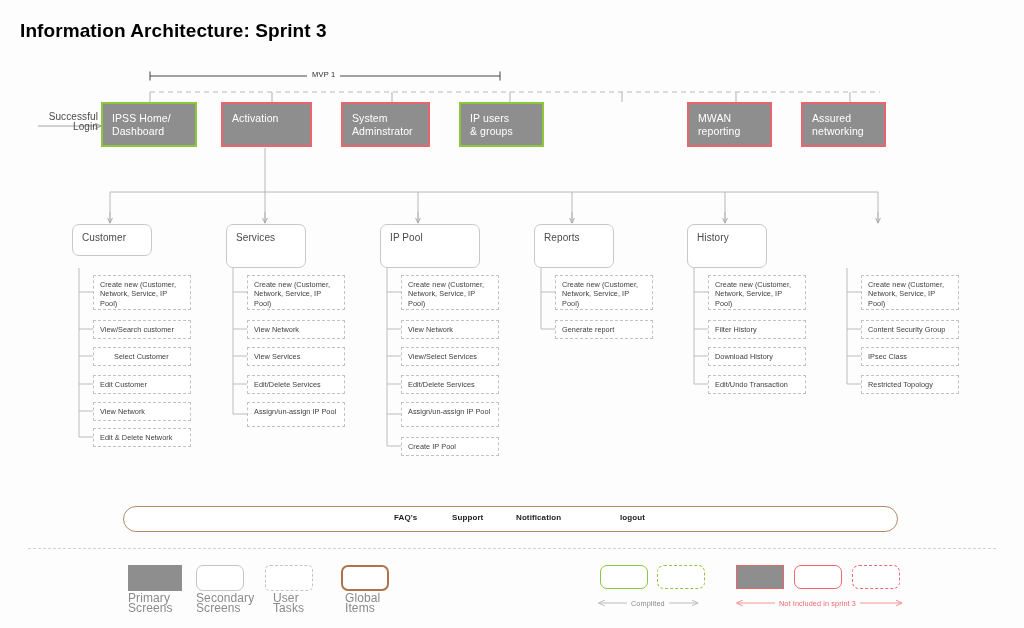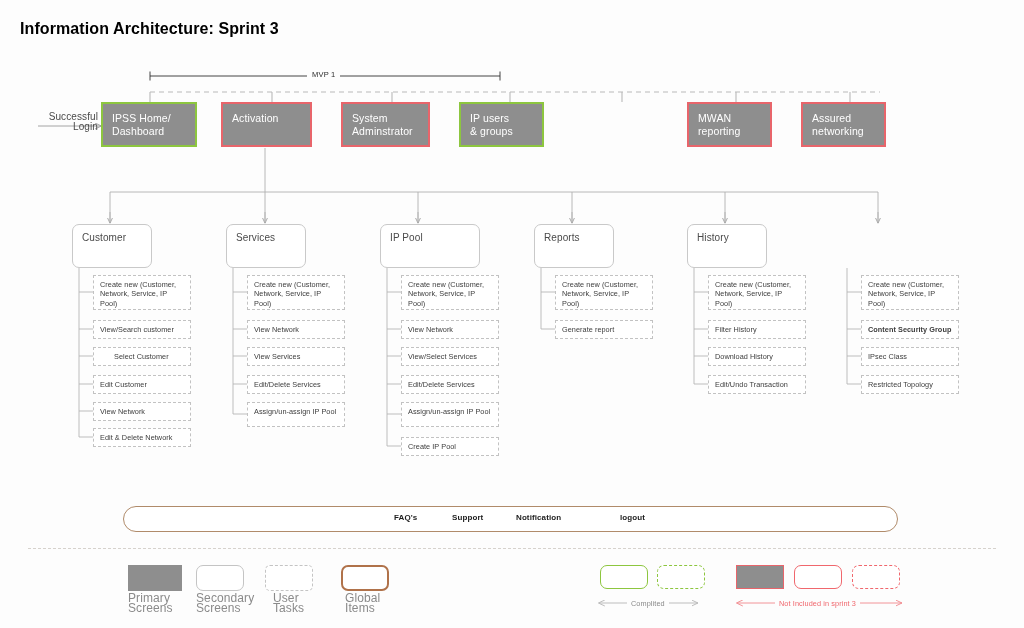--- a/index.html
+++ b/index.html
@@ -18,21 +18,21 @@
     height: 628px;
     background: #fdfdfd;
     overflow: hidden;
   }
 
   
   #page-title {
     position: absolute;
     left: 20px;
     top: 20px;
-    font-size: 16px;
+    font-size: 19px;
     font-weight: bold;
     color: #000;
     letter-spacing: 0.1px;
     text-align: right;
   }
 
   
   #wires {
     position: absolute;
     left: 0;
@@ -291,21 +291,21 @@
   <div class="pbox done" style="left:459px; top:102px; width:85px; height:45px;">
     <span>IP users<br>&amp; groups</span>
   </div>
   <div class="pbox" style="left:687px; top:102px; width:85px; height:45px;">
     <span>MWAN<br>reporting</span>
   </div>
   <div class="pbox" style="left:801px; top:102px; width:85px; height:45px;">
     <span>Assured<br>networking</span>
   </div>
 
-  <div class="sbox" style="left:72px; top:224px; width:80px; height:44px;">
+  <div class="sbox" style="left:72px; top:224px; width:80px; height:32px;">
     <span>Customer</span>
   </div>
   <div class="sbox" style="left:226px; top:224px; width:80px; height:44px;">
     <span>Services</span>
   </div>
   <div class="sbox" style="left:380px; top:224px; width:100px; height:44px;">
     <span>IP Pool</span>
   </div>
   <div class="sbox" style="left:534px; top:224px; width:80px; height:44px;">
     <span>Reports</span>
@@ -384,21 +384,21 @@
   <div class="tbox" style="left:708px; top:347px; width:98px; height:19px;">
     <span>Download History</span>
   </div>
   <div class="tbox" style="left:708px; top:375px; width:98px; height:19px;">
     <span>Edit/Undo Transaction</span>
   </div>
 
   <div class="tbox" style="left:861px; top:275px; width:98px; height:35px;">
     <span>Create new (Customer, Network, Service, IP Pool)</span>
   </div>
-  <div class="tbox" style="left:861px; top:320px; width:98px; height:19px;font-weight:bold;">
+  <div class="tbox" style="left:861px; top:320px; width:98px; height:19px;">
     <span>Content Security Group</span>
   </div>
   <div class="tbox" style="left:861px; top:347px; width:98px; height:19px;">
     <span>IPsec Class</span>
   </div>
   <div class="tbox" style="left:861px; top:375px; width:98px; height:19px;">
     <span>Restricted Topology</span>
   </div>
 
   <div id="global-bar"></div>

